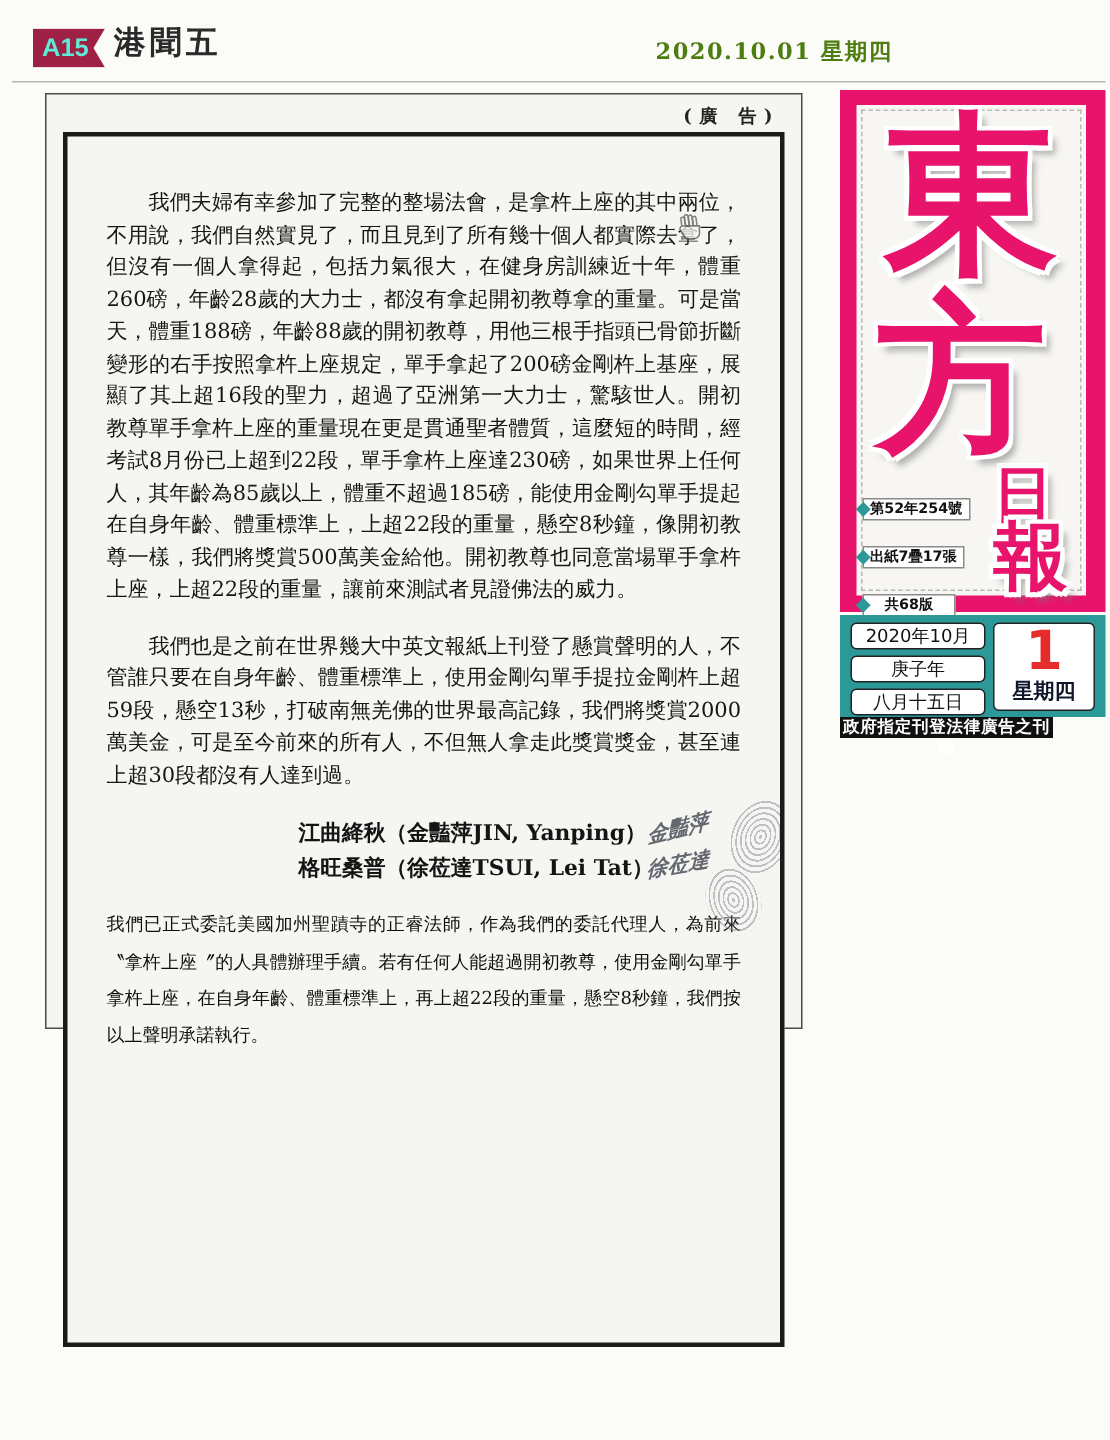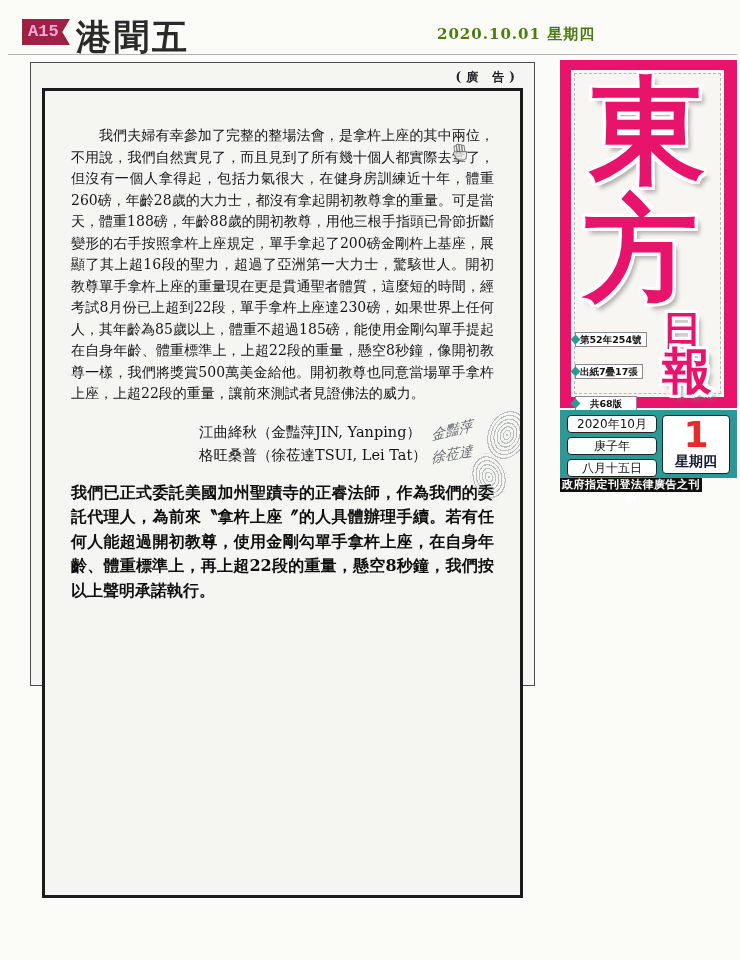--- a/index.html
+++ b/index.html
@@ -5,28 +5,28 @@
   html,body{margin:0;padding:0;}
   .page{
     position:relative; width:740px; height:960px;
     background:#fbfbf8; overflow:hidden;
     font-family:"DejaVu Serif","Liberation Serif",serif;
     color:#1c1c1c;
   }
   
   .badge{
     position:absolute; left:22px; top:19px; width:48px; height:26px;
-    background:#9e2145; color:#f9a8d4; font-weight:bold; font-size:17px;
+    background:#9e2145; color:#5eead4; font-weight:bold; font-size:17px;
     line-height:26px; text-align:left; padding-left:6px; box-sizing:border-box;
     clip-path:polygon(0 0,100% 0,84% 50%,100% 100%,0 100%);
-    font-family:Liberation Mono, monospace;
+    font-family:Liberation Sans, sans-serif;
   }
   .section-title{
     position:absolute; left:76px; top:14px;
-    font-size:35px; font-weight:bold; letter-spacing:3px; color:#2a2a2a;
+    font-size:21px; font-weight:bold; letter-spacing:3px; color:#2a2a2a;
   }
   .date-header{
     position:absolute; left:424px; top:25px;
     font-size:15px; font-weight:bold; color:#4d7c0f; letter-spacing:1px;margin-left:13px;
   }
   .header-rule{
     position:absolute; left:8px; top:54px; width:729px; height:0;
     border-top:1.5px solid #b5b5b2;
   }
   
@@ -52,38 +52,38 @@
     position:absolute; right:26px; top:4px; opacity:.75;
     transform:rotate(-8deg);
   }
   .ad-body p{
     margin:0 0 16px 0; font-size:14px; line-height:21.5px;
     text-align:justify; text-indent:2em; color:#161616;
   }
   
   .sig-block{
     position:relative; margin:2px 0 14px 128px; width:330px;
-    font-size:14.5px; font-weight:400; line-height:23px; color:#141414;
+    font-size:14.5px; font-weight:700; line-height:23px; color:#141414;
   }
   .autograph{
     position:absolute; left:232px; color:#4b4f58; opacity:.85;
     font-style:italic; font-size:14px; white-space:nowrap;
   }
   .autograph.a1{ top:-2px; transform:rotate(-14deg) skewX(-14deg); }
   .autograph.a2{ top:22px; transform:rotate(-10deg) skewX(-12deg); }
   .fingerprint{
     position:absolute; border-radius:50%;
     background:repeating-radial-gradient(ellipse at 50% 50%, rgba(110,116,128,.55) 0 1px, rgba(0,0,0,0) 1px 3px);
     opacity:.75;
   }
   .fingerprint.fp1{ left:288px; top:-12px; width:40px; height:52px; transform:rotate(22deg); }
   .fingerprint.fp2{ left:272px; top:32px;  width:36px; height:48px; transform:rotate(-18deg); }
   
   .commitment{
-    margin:4px 0 14px 0; font-size:16px; font-weight:bold;
+    margin:4px 0 14px 0; font-size:12px; font-weight:normal;
     line-height:24.5px; text-align:justify; color:#0e0e0e;
   }
   
   .masthead{ position:absolute; left:560px; top:60px; width:177px; height:348px; }
   .mast-pink{ position:absolute; inset:0; background:#e8146c; }
   .mast-panel{
     position:absolute; left:11px; top:10px; right:13px; bottom:11px;
     background:#f7f6f2; outline:1px dashed #b9b9b4; outline-offset:-4px;
   }
   .mast-char{
@@ -162,20 +162,21 @@
               <rect x="8.4" y="1.8" width="2.3" height="7.4" rx="1.1"></rect>
               <rect x="11" y="3" width="2.3" height="6.4" rx="1.1"></rect>
               <path d="M3.2 8.2 q-2.2 1 -1.2 3.2 l2 4 q1 2.2 4 2.2 h2.6 q3 0 3.6 -3 l.6 -5 z"></path>
             </g>
           </svg>
         </span>
       </div>
 
       <div class="ad-body">
         <p>我們夫婦有幸參加了完整的整場法會，是拿杵上座的其中兩位，不用說，我們自然實見了，而且見到了所有幾十個人都實際去拿了，但沒有一個人拿得起，包括力氣很大，在健身房訓練近十年，體重260磅，年齡28歲的大力士，都沒有拿起開初教尊拿的重量。可是當天，體重188磅，年齡88歲的開初教尊，用他三根手指頭已骨節折斷變形的右手按照拿杵上座規定，單手拿起了200磅金剛杵上基座，展顯了其上超16段的聖力，超過了亞洲第一大力士，驚駭世人。開初教尊單手拿杵上座的重量現在更是貫通聖者體質，這麼短的時間，經考試8月份已上超到22段，單手拿杵上座達230磅，如果世界上任何人，其年齡為85歲以上，體重不超過185磅，能使用金剛勾單手提起在自身年齡、體重標準上，上超22段的重量，懸空8秒鐘，像開初教尊一樣，我們將獎賞500萬美金給他。開初教尊也同意當場單手拿杵上座，上超22段的重量，讓前來測試者見證佛法的威力。</p>
+        <p>我們也是之前在世界幾大中英文報紙上刊登了懸賞聲明的人，不管誰只要在自身年齡、體重標準上，使用金剛勾單手提拉金剛杵上超59段，懸空13秒，打破南無羌佛的世界最高記錄，我們將獎賞2000萬美金，可是至今前來的所有人，不但無人拿走此獎賞獎金，甚至連上超30段都沒有人達到過。</p>
       </div>
 
       <div class="sig-block">
         <div>江曲絳秋（金豔萍JIN, Yanping）</div>
         <div>格旺桑普（徐莅達TSUI, Lei Tat）</div>
         <span class="autograph a1">金豔萍</span>
         <span class="autograph a2">徐莅達</span>
         <span class="fingerprint fp1"></span>
         <span class="fingerprint fp2"></span>
       </div>

